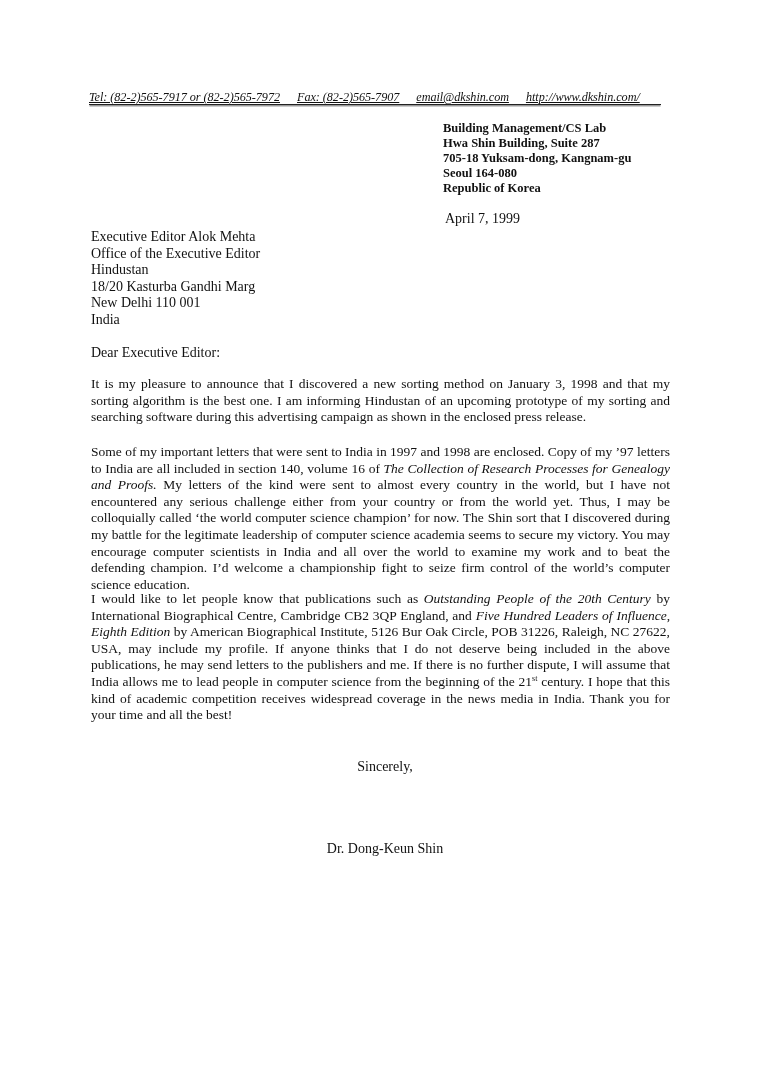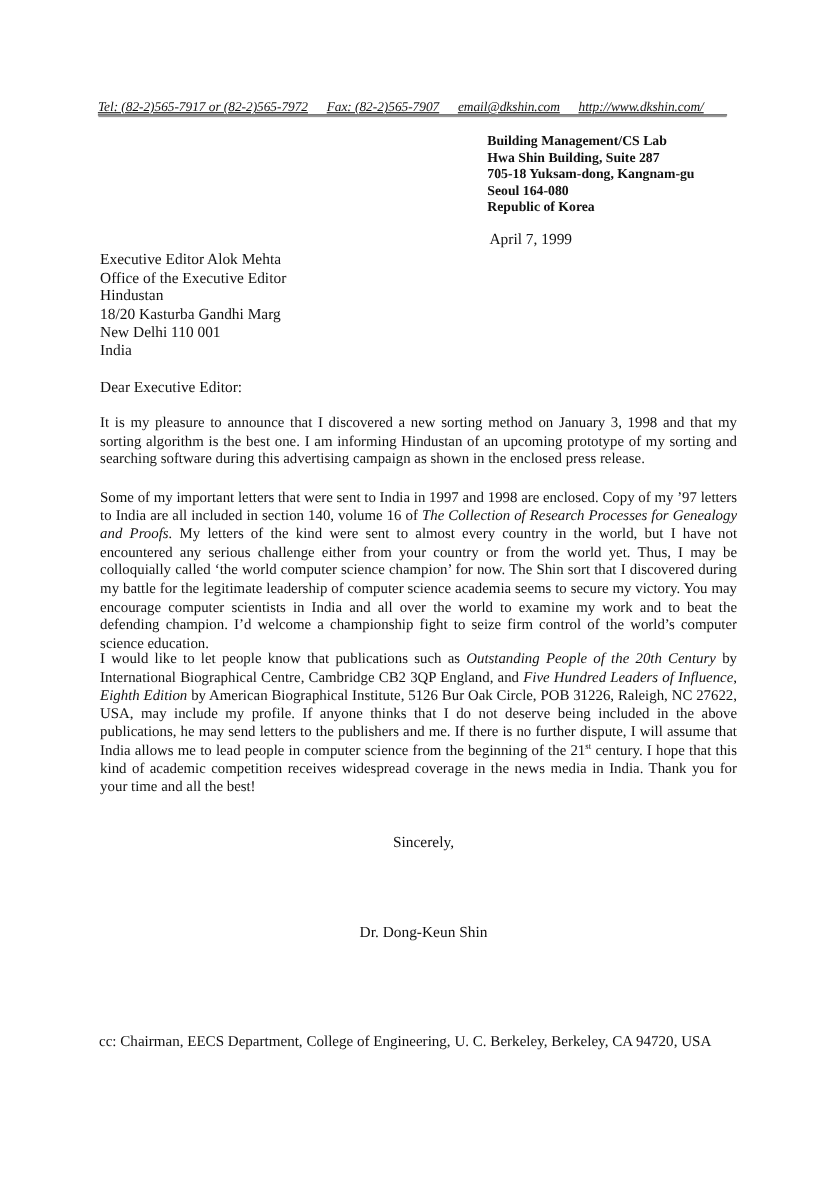--- a/index.html
+++ b/index.html
@@ -77,15 +77,14 @@
   <div class="para p1">It is my pleasure to announce that I discovered a new sorting method on January 3, 1998 and that my sorting algorithm is the best one.   I am informing Hindustan of an upcoming prototype of my sorting and searching software during this advertising campaign as shown in the enclosed press release.</div>
 
   <div class="para p2"><span>Some of my important letters that were sent to India in 1997 and 1998 are enclosed.   Copy of my ’97 letters to India are all included in section 140, volume 16 of </span><i>The Collection of Research Processes for Genealogy and Proofs.</i><span>   My letters of the kind were sent to almost every country in the world, but I have not encountered any serious challenge either from your country or from the world yet.   Thus, I may be colloquially called ‘the world computer science champion’ for now.   The Shin sort that I discovered during my battle for the legitimate leadership of computer science academia seems to secure my victory.   You may encourage computer scientists in India and all over the world to examine my work and to beat the defending champion.   I’d welcome a championship fight to seize firm control of the world’s computer science education.</span></div>
 
   <div class="para p3"><span>I would like to let people know that publications such as </span><i>Outstanding People of the 20th Century</i><span> by International Biographical Centre, Cambridge CB2 3QP England, and </span><i>Five Hundred Leaders of Influence</i><span>, </span><i>Eighth Edition</i><span> by American Biographical Institute, 5126 Bur Oak Circle, POB 31226, Raleigh, NC 27622, USA, may include my profile.   If anyone thinks that I do not deserve being included in the above publications, he may send letters to the publishers and me.   If there is no further dispute, I will assume that India allows me to lead people in computer science from the beginning of the 21</span><sup>st</sup><span> century.   I hope that this kind of academic competition receives widespread coverage in the news media in India.   Thank you for your time and all the best!</span></div>
 
   <div class="closing">Sincerely,</div>
 
   <div class="signature">Dr. Dong-Keun Shin</div>
 
-  <div class="cc">cc: Chairman, EECS Department, College of Engineering, U. C. Berkeley, Berkeley, CA 94720, USA</div>
 
 </div>
 
 </body></html>

